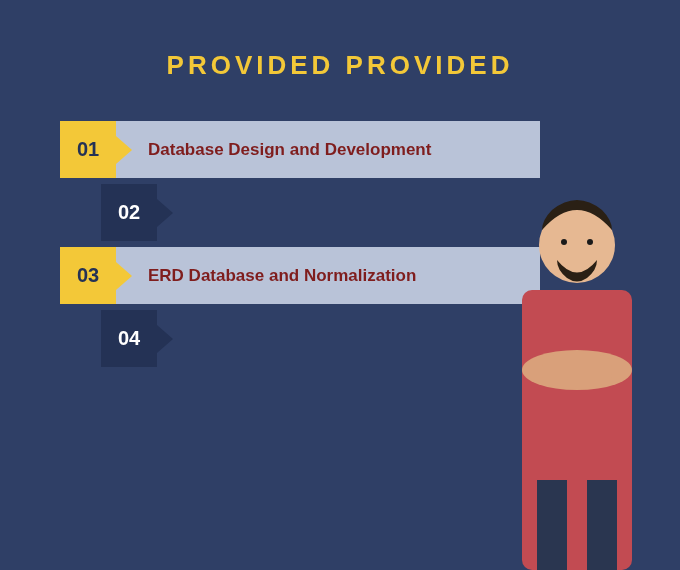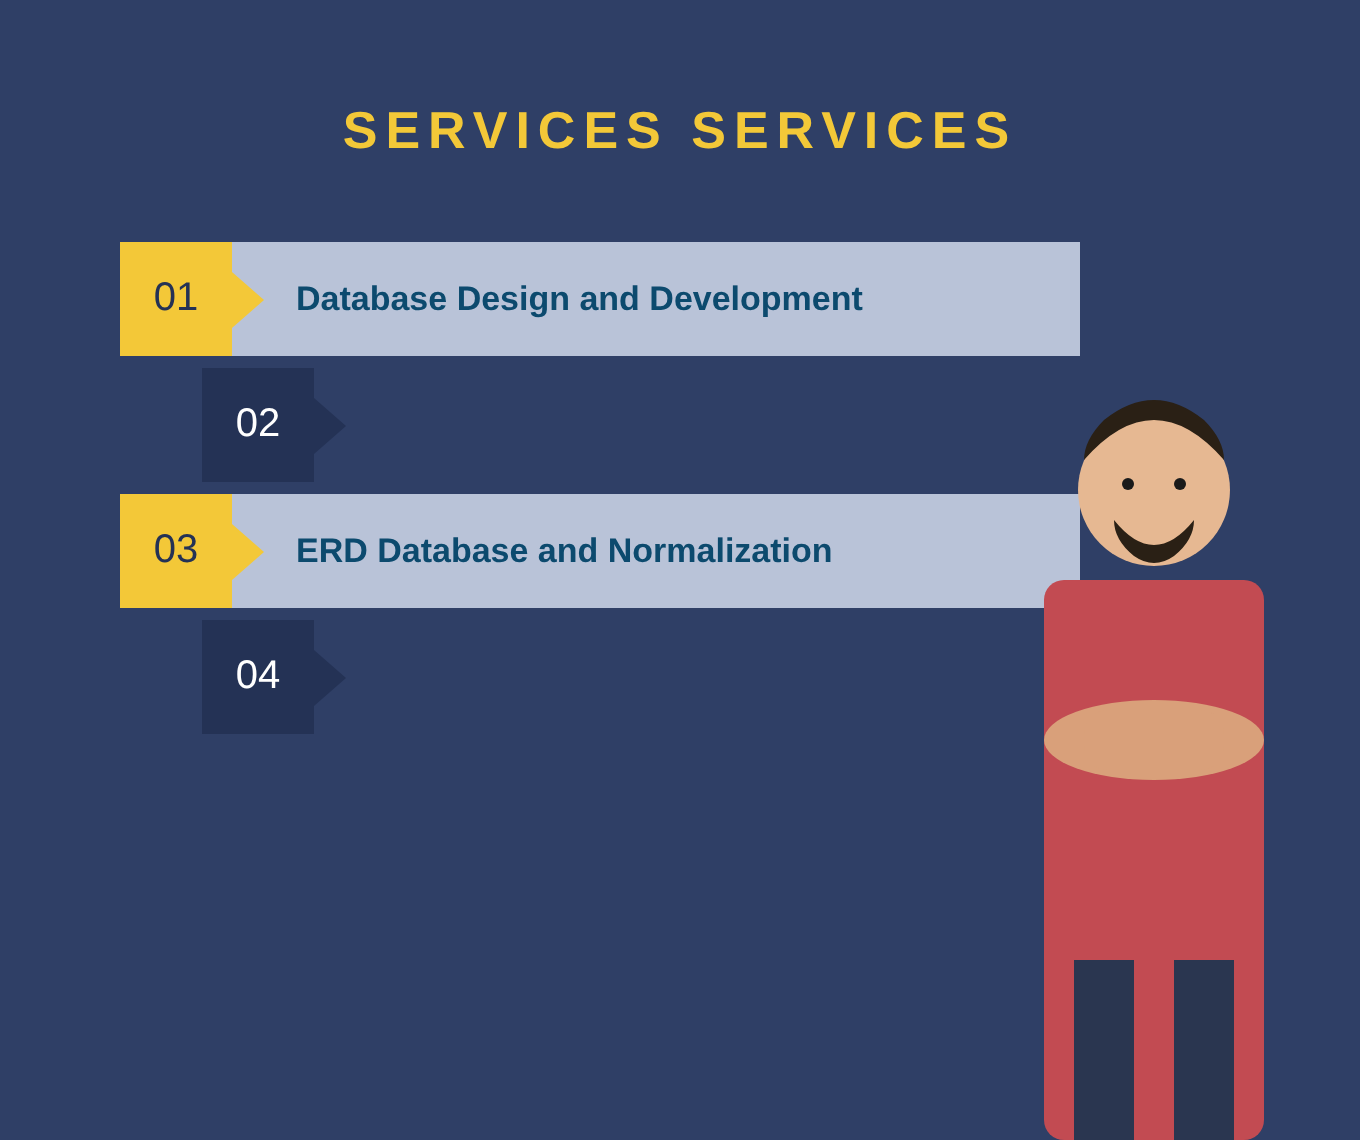--- a/index.html
+++ b/index.html
@@ -31,21 +31,21 @@
       align-items: stretch;
       position: relative;
     }
     .num-box {
       width: 56px;
       height: 57px;
       display: flex;
       align-items: center;
       justify-content: center;
       font-size: 20px;
-      font-weight: 400;
+      font-weight: 700;
       position: relative;
       z-index: 2;
     }
     .num-box::after {
       content: "";
       position: absolute;
       right: -16px;
       top: 50%;
       transform: translateY(-50%);
       width: 0; height: 0;
@@ -56,39 +56,39 @@
     .num-yellow::after { border-left: 16px solid #f3c838; }
     .num-navy { background: #243255; color: #ffffff; margin-left: 41px; }
     .num-navy::after { border-left: 16px solid #243255; }
     .text-box {
       flex: 1;
       display: flex;
       align-items: center;
       padding-left: 32px;
       font-size: 17px;
       font-weight: 600;
-      color: #0c4a6e;
+      color: #7f1d1d;
       position: relative;
       z-index: 1;
     }
     .bg-light { background: #b9c3d8; }
     .bg-white { background: #ffffff; }
     .person {
       position: absolute;
       right: 8px;
       bottom: 0;
       width: 190px;
       height: 400px;
       z-index: 5;
     }
   </style>
 </head>
 <body>
 
-<div class="title">SERVICES SERVICES</div>
+<div class="title">PROVIDED PROVIDED</div>
 
 <div class="list-container">
   <div class="row">
     <div class="num-box num-yellow">01</div>
     <div class="text-box bg-light">Database Design and Development</div>
   </div>
   <div class="row">
     <div class="num-box num-navy">02</div>
   </div>
   <div class="row">

